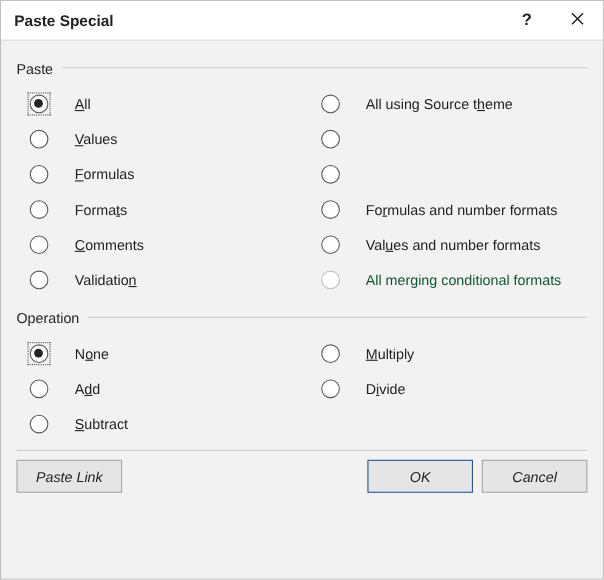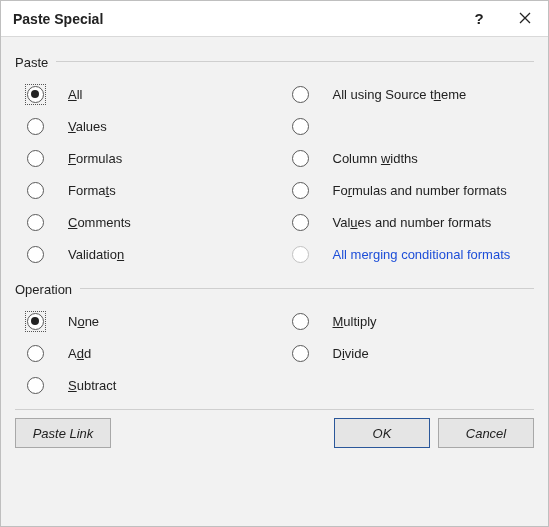--- a/index.html
+++ b/index.html
@@ -91,21 +91,21 @@
     content: "";
     position: absolute;
     left: 3px; top: 3px;
     width: 8px; height: 8px;
     background: #222;
     border-radius: 50%;
   }
   .radio.disabled {
     border-color: #c2c2c2;
   }
-  .opt.disabled .lbl { color: #1d4ed8; }
+  .opt.disabled .lbl { color: #14532d; }
   .opt.selected .radio-wrap {
     outline: 1px dotted #555;
     outline-offset: 1px;
   }
   .radio-wrap { display: inline-flex; }
   .lbl { color: #222; }
   .lbl .ul { text-decoration: underline; }
   .checkbox {
     width: 17px; height: 17px;
     border: 1.5px solid #5a5a5a;
@@ -220,21 +220,20 @@
           </div>
           <div class="opt">
             <span class="radio-wrap">
               <span class="radio"></span>
             </span>
           </div>
           <div class="opt">
             <span class="radio-wrap">
               <span class="radio"></span>
             </span>
-            <span class="lbl">Column <span class="ul">w</span>idths</span>
           </div>
           <div class="opt">
             <span class="radio-wrap">
               <span class="radio"></span>
             </span>
             <span class="lbl">Fo<span class="ul">r</span>mulas and number formats</span>
           </div>
           <div class="opt">
             <span class="radio-wrap">
               <span class="radio"></span>

